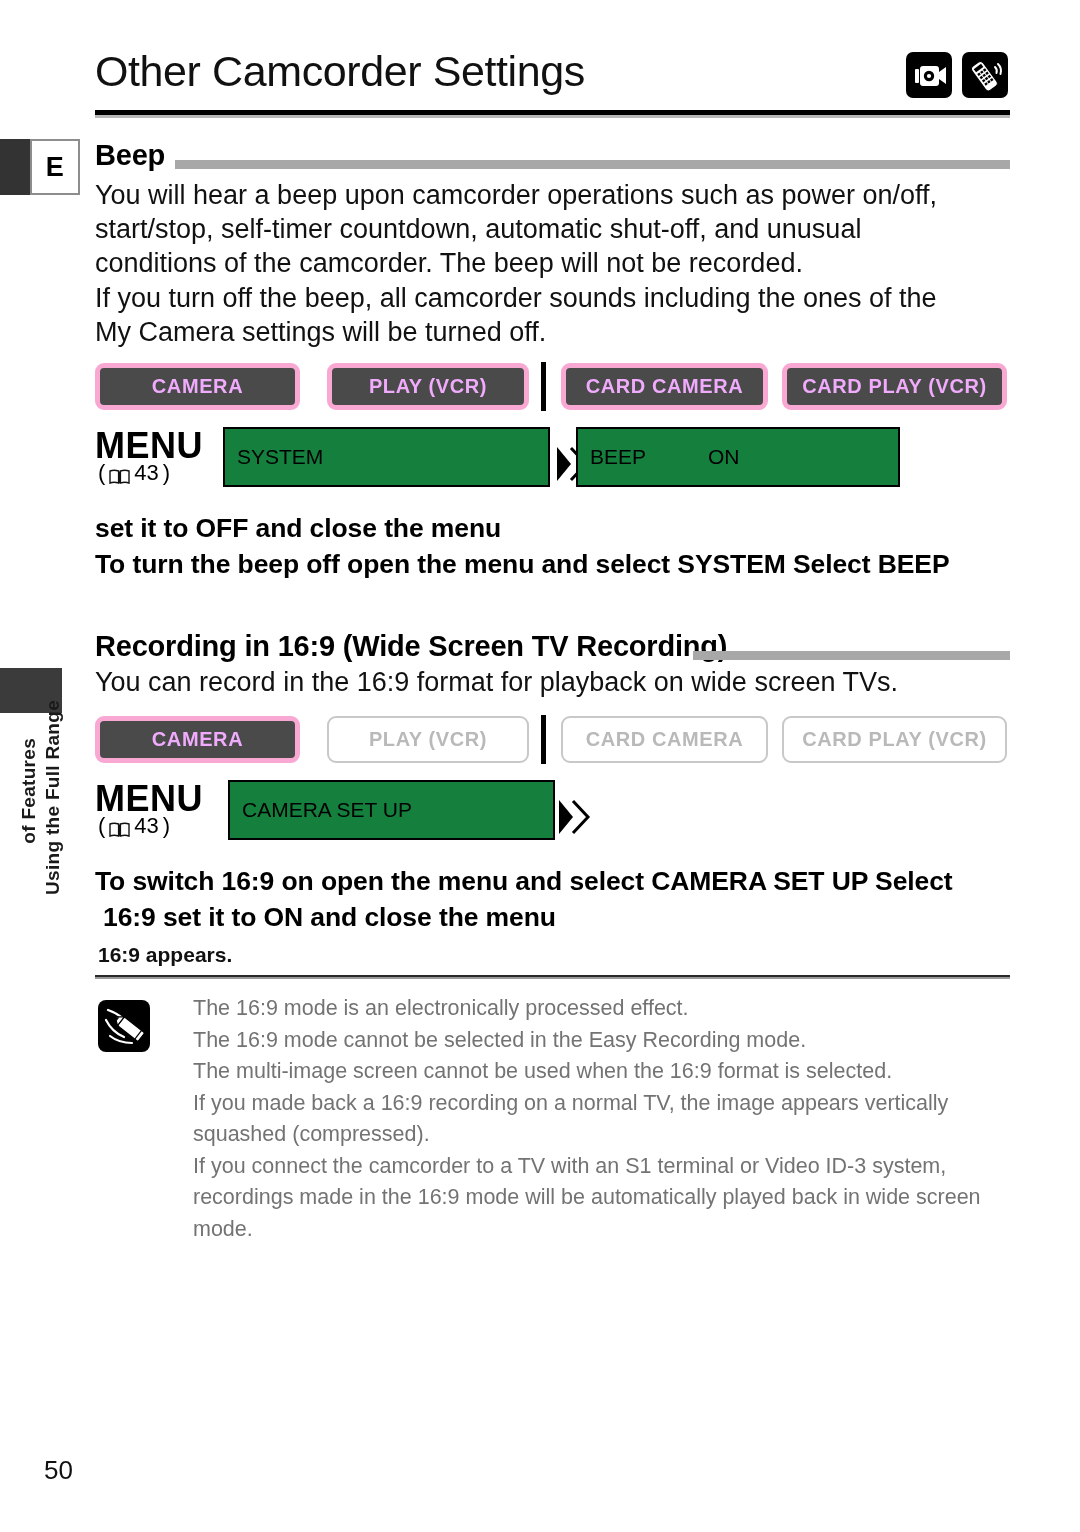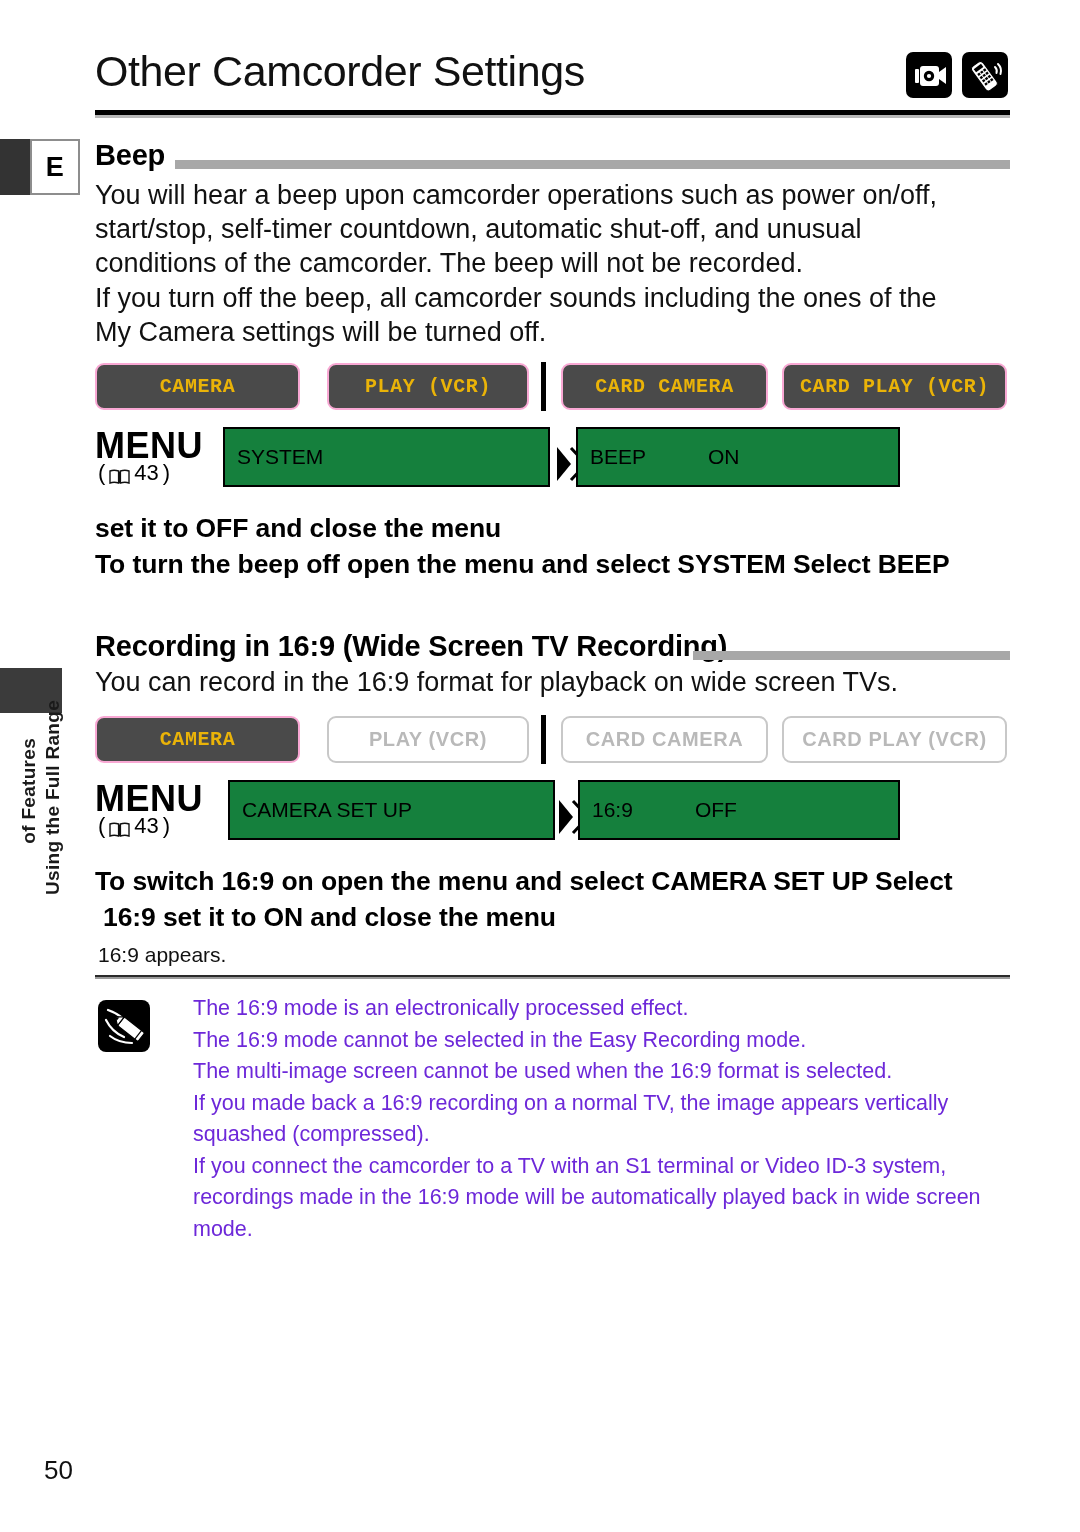--- a/index.html
+++ b/index.html
@@ -146,23 +146,22 @@
     box-sizing: border-box;
     display: flex;
     align-items: center;
     justify-content: center;
     font-size: 20px;
     font-weight: bold;
     letter-spacing: 0.6px;
   }
   .mode-btn.on {
     background: #4a4a4a;
-    color: #eab308;
-    border: 2px solid #f9a8d4;
-    font-family: Liberation Mono, monospace;
+    color: #f0abfc;
+    border: 5px solid #f9a8d4;
   }
   .mode-btn.off {
     background: #ffffff;
     color: #b9b9b9;
     border: 2px solid #c8c8c8;
   }
   .mode-sep {
     position: absolute;
     top: -1px;
     width: 5px;
@@ -248,36 +247,37 @@
     background: #000;
     border-radius: 8px;
   }
   #notes-list {
     position: absolute;
     left: 193px;
     top: 993px;
     width: 820px;
     font-size: 21.5px;
     line-height: 31.5px;
-    color: #6d28d9;
+    color: #737373;
   }
   #notes-list .note { margin: 0 0 0 0; }
 
   #page-num {
     position: absolute;
     left: 44px;
     top: 1455px;
     font-size: 26px;
     color: #111;
   }
 
   .appears {
     position: absolute;
     font-size: 21px;
     color: #111;
+    font-weight: bold;
   }
 </style>
 </head>
 <body>
 
 <div id="edge-tab">
   <div class="tab-box">E</div>
 </div>
 
 <div id="side-marker"></div>
@@ -409,24 +409,20 @@
   </div>
   <div class="menu-box" style="left:133px; width:327px;">
     <span class="mtext">CAMERA SET UP</span>
   </div>
   <div class="menu-arrow" style="left:462px;">
     <svg width="34" height="38" viewBox="0 0 34 38">
       <path d="M2 2 L16 19 L2 36 Z" fill="#000"></path>
       <path d="M16 3 L31 19 L16 35" fill="none" stroke="#000" stroke-width="3"></path>
     </svg>
   </div>
-  <div class="menu-box" style="left:483px; width:322px;">
-    <span class="mtext">16:9</span>
-    <span class="mtext mval">OFF</span>
-  </div>
 </div>
 
 <div class="instr" style="left:95px; top:863px;">
   <div>To switch 16:9 on  open the menu and select  CAMERA SET UP   Select</div>
   <div style="padding-left:8px;">16:9  set it to  ON  and close the menu</div>
 </div>
 
 <div class="appears" style="left:98px; top:943px;">16:9  appears.</div>
 
 <div id="notes-rule"></div>

